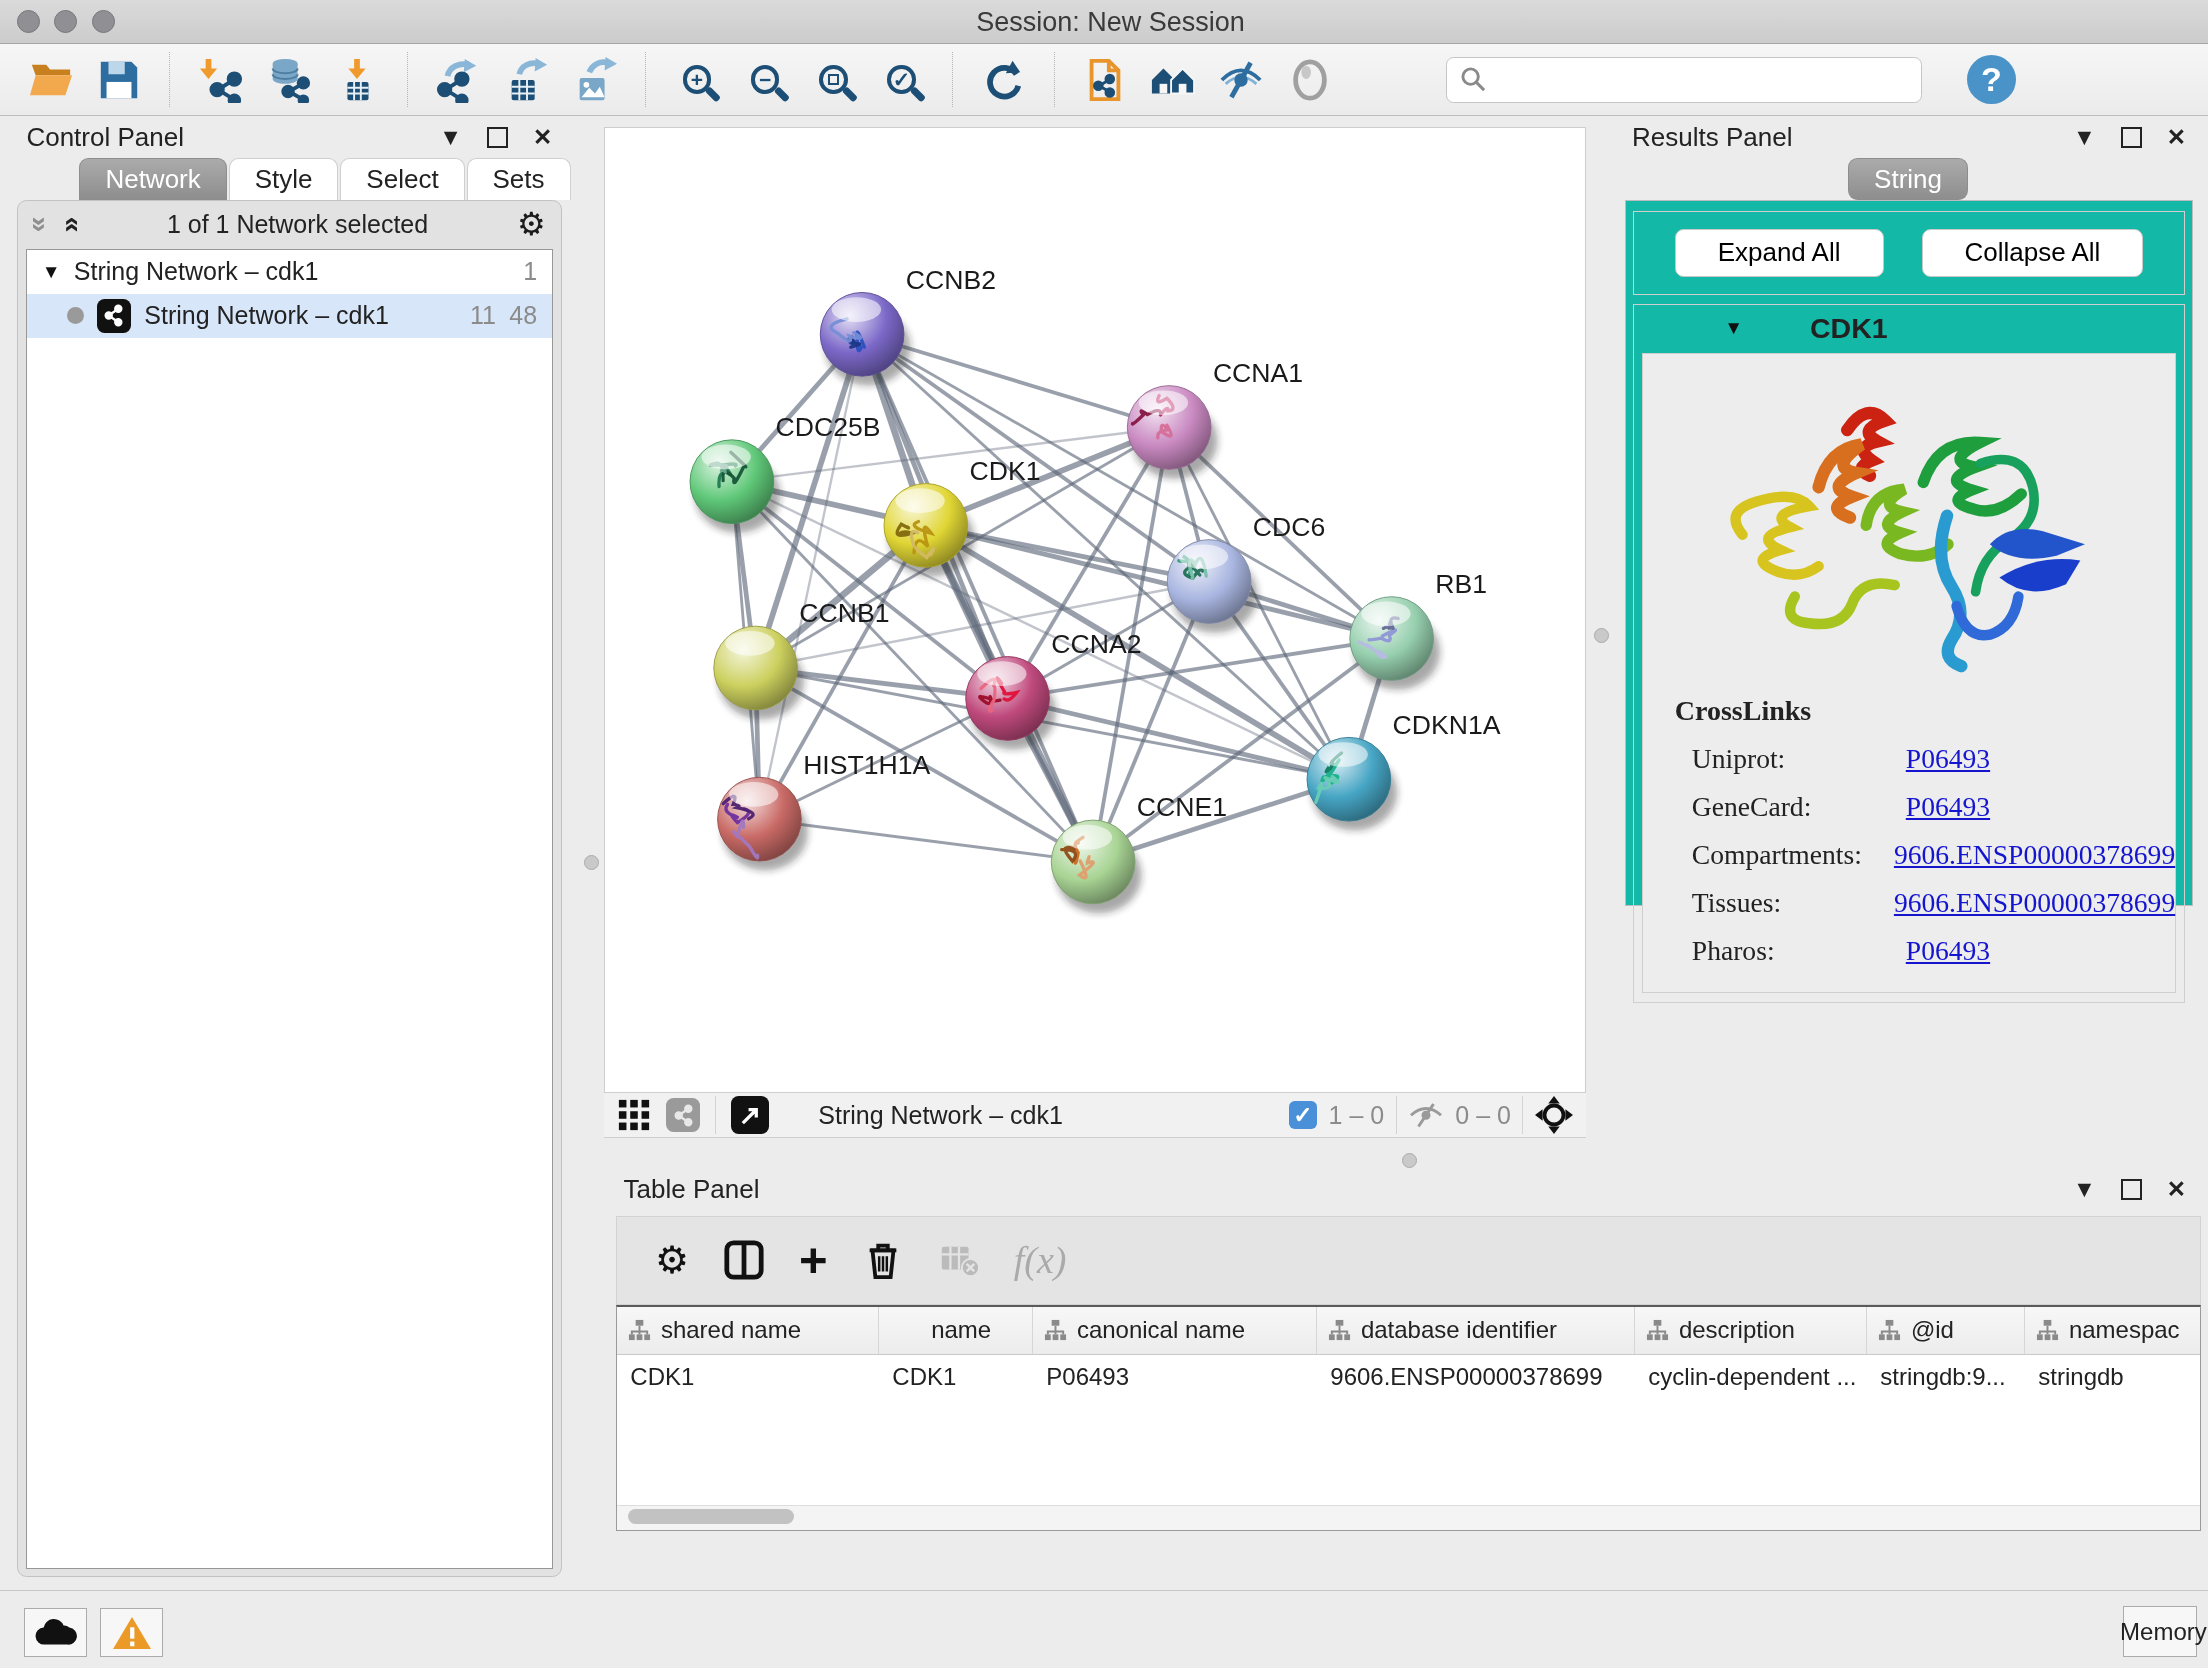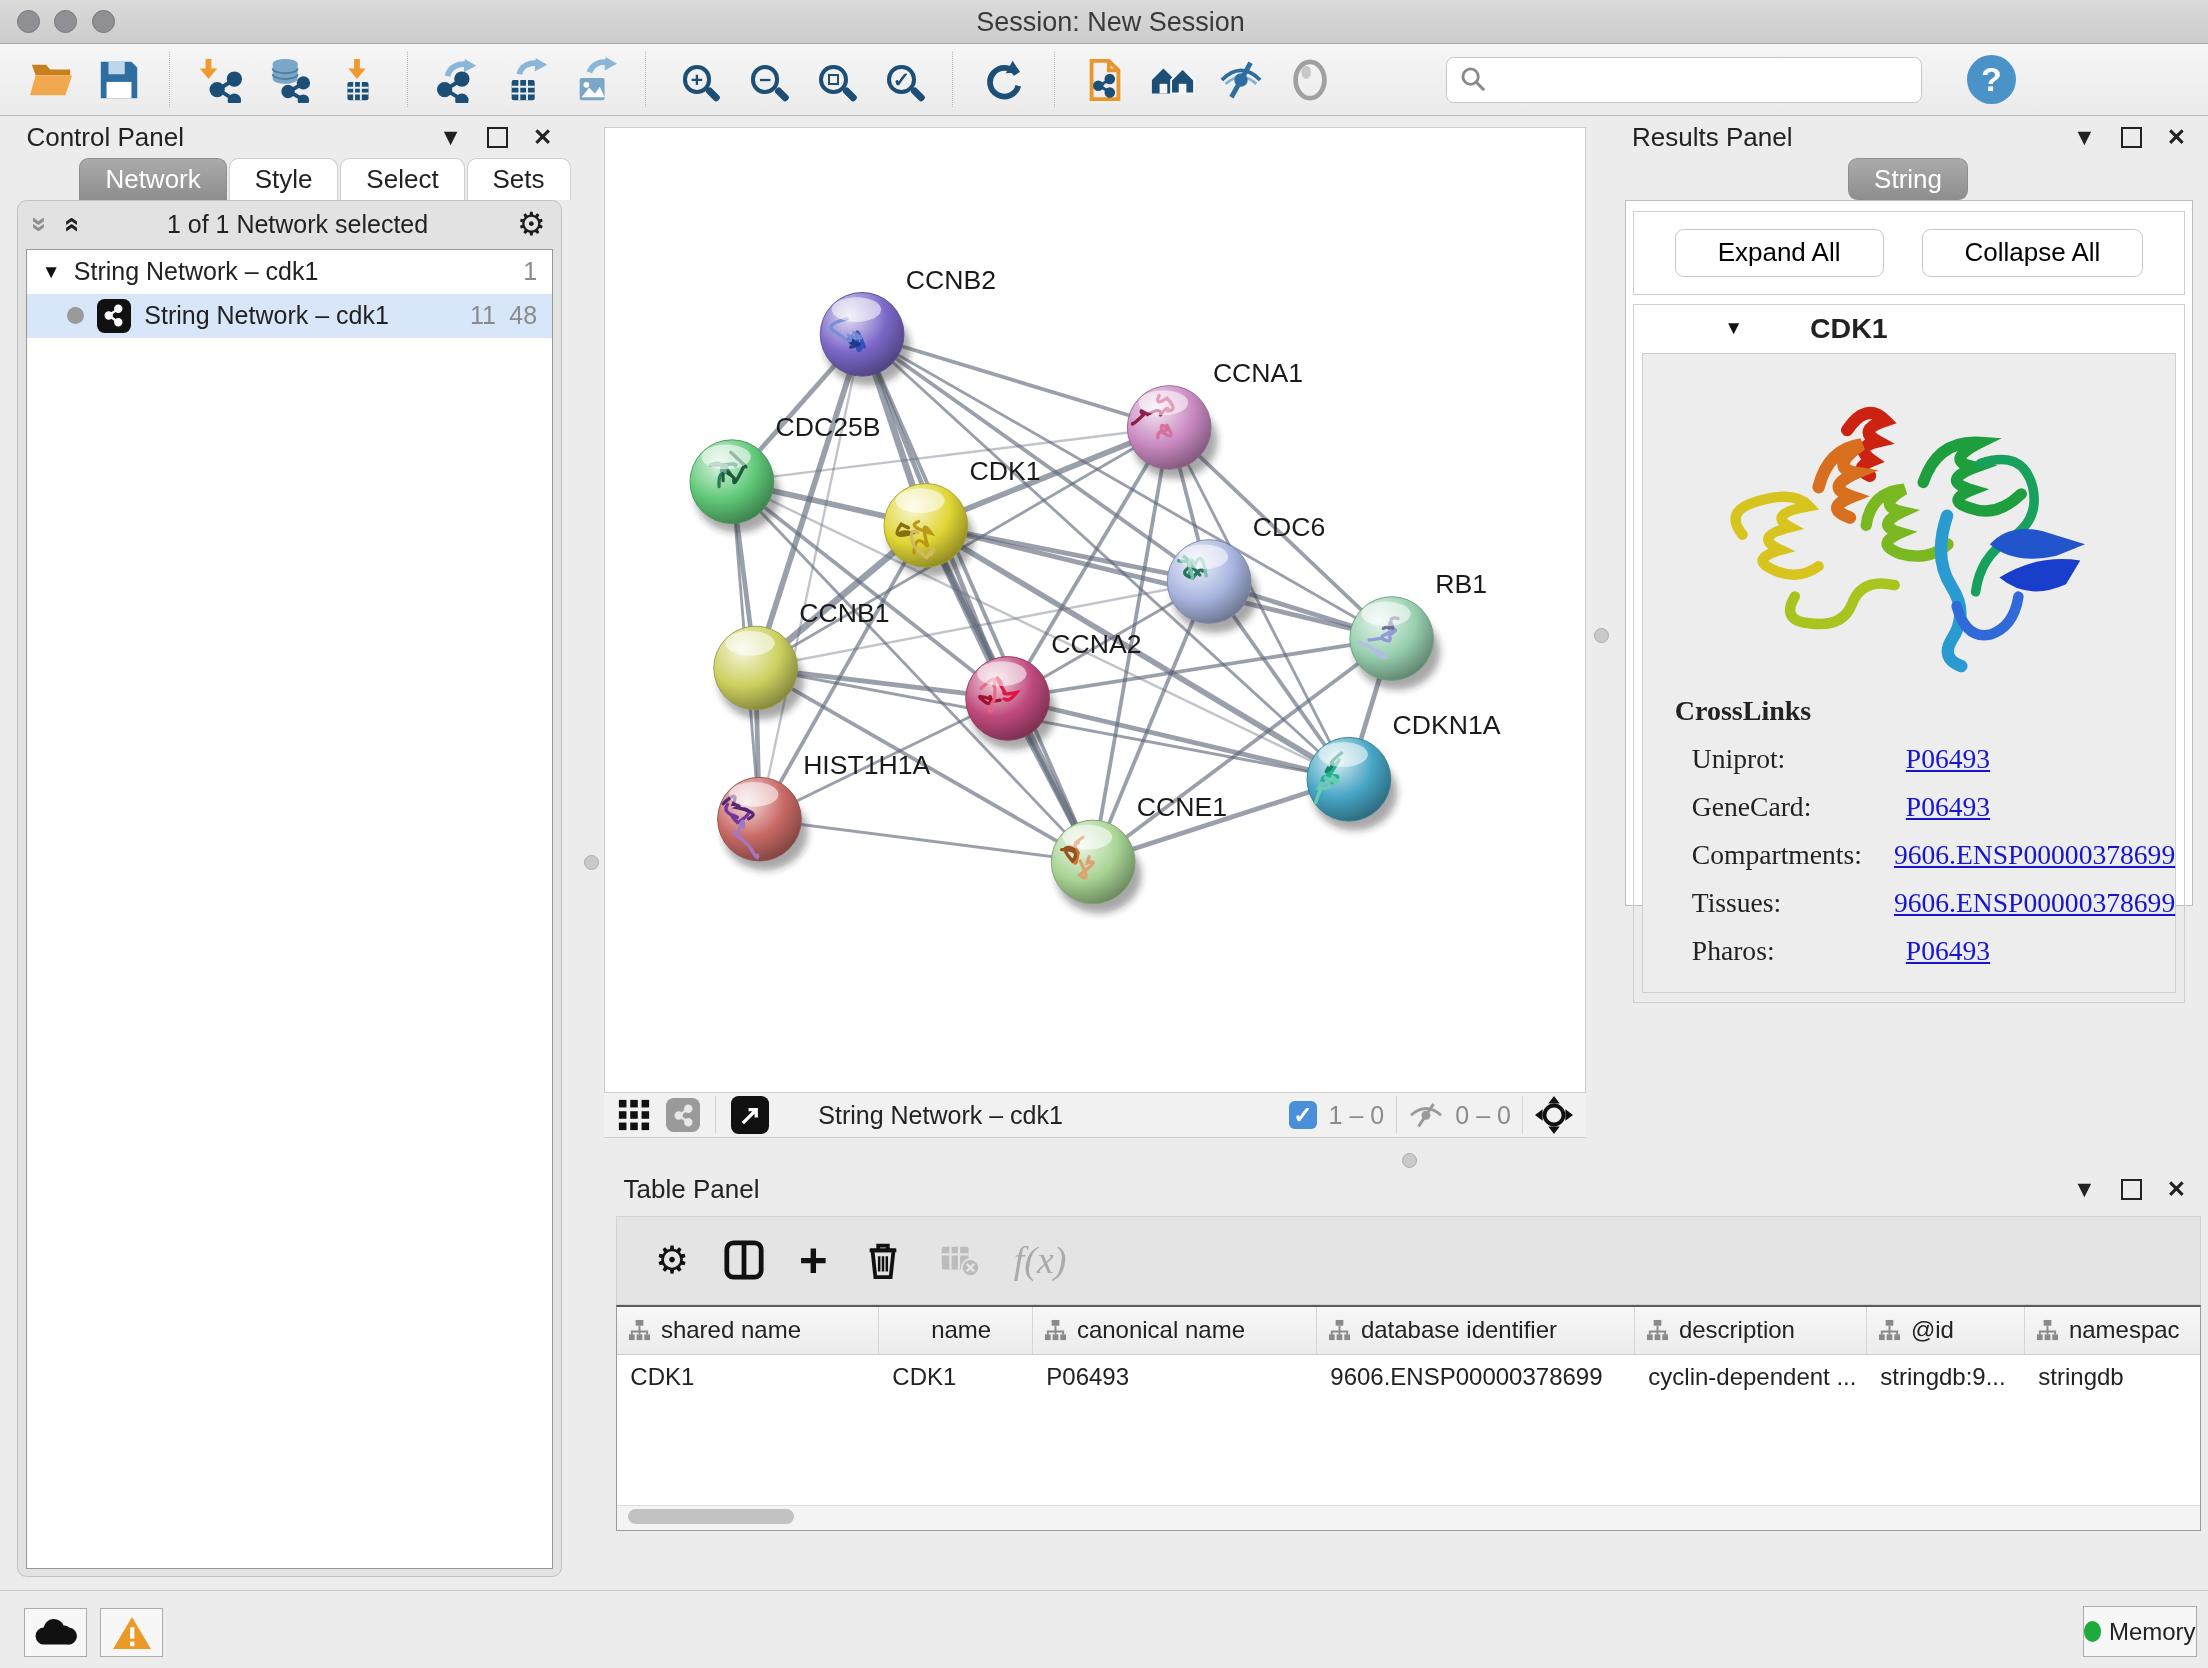--- a/index.html
+++ b/index.html
@@ -62,21 +62,21 @@
   .netbar .right { margin-left:auto; display:flex; align-items:center; gap:11.4px; color:#8b8b8b; }
   .checkbox { width:28.5px; height:28.5px; background:#4a90d9; border-radius:5.7px; color:#fff; font-size:23px; font-weight:bold; display:flex; align-items:center; justify-content:center; }
   .blackbtn { width:38px; height:38px; background:#111; border-radius:7.6px; display:flex; align-items:center; justify-content:center; }
 
   
   .dot { position:absolute; width:15px; height:15px; border-radius:50%; background:#c9c9c9; border:1px solid #ababab; }
 
   
   .results-panel { position:absolute; left:1617px; top:0; width:584px; height:1021px; }
   .stringtab { display:flex; justify-content:center; height:42px; }
-  .res-box { margin:0 7.6px; border:1px solid #bdbdbd; background:#ffffff; height:706px; }
+  .res-box { margin:0 7.6px; border:1px solid #bdbdbd; background:#14b8a6; height:706px; }
   .btn-box { margin:9.5px 7.6px; border:1px solid #cfcfcf; padding:17px 0; display:flex; justify-content:center; gap:38px; }
   .wbtn { background:#fff; border:1px solid #c8c8c8; border-radius:8.6px; padding:7.6px 42px; font-size:26px; }
   .cdk-box { margin:0 7.6px 9.5px; border:1px solid #cfcfcf; }
   .cdk-head { height:46px; display:flex; align-items:center; font-size:28.5px; font-weight:bold; }
   .cdk-head .caret { margin-left:90px; }
   .cdk-head .nm { margin-left:67px; }
   .cdk-inner { margin:1.9px 7.6px 9.5px; border:1px solid #cfcfcf; background:#ededed; padding:9.5px 0 25px; }
   .desc { font-size:26px; padding-left:21px; }
   .xl-title { font-family:"Liberation Serif", serif; font-weight:bold; font-size:28px; padding-left:32px; margin-top:7.6px; }
   .xl-row { display:flex; font-family:"Liberation Serif", serif; font-size:27.6px; padding-left:49px; margin-top:16px; }
@@ -101,21 +101,21 @@
 
   .bottom-tabs { position:absolute; left:1132px; top:1448px; display:flex; }
   .btab { padding:0 28.5px; height:45px; display:flex; align-items:center; font-size:26px; background:#fff; border:1px solid #cfcfcf; box-shadow:0 1.9px 2.9px rgba(0,0,0,.15); }
   .btab:first-child { border-radius:9.5px 0 0 9.5px; }
   .btab:last-child { border-radius:0 9.5px 9.5px 0; }
   .btab.sel { background:linear-gradient(#a9a9a9,#8d8d8d); color:#fff; border-color:#8d8d8d; }
 
   
   .statusbar { position:absolute; left:0; top:1474px; width:2208px; height:78px; background:#ececec; border-top:1px solid #c6c6c6; }
   .sbtn { position:absolute; top:17px; width:63px; height:49px; background:#f7f7f7; border:1.9px solid #ababab; display:flex; align-items:center; justify-content:center; }
-  .membtn { position:absolute; right:11.4px; top:15px; width:114px; height:51px; background:#f7f7f7; border:1.9px solid #ababab; display:flex; align-items:center; justify-content:center; gap:7.6px; font-size:24px; }
+  .membtn { position:absolute; right:11.4px; top:15px; width:74px; height:51px; background:#f7f7f7; border:1.9px solid #ababab; display:flex; align-items:center; justify-content:center; gap:7.6px; font-size:24px; }
   .gdot { width:21px; height:21px; border-radius:50%; background:#1faa3c; }
   .hrule { position:absolute; left:616px; top:1482px; width:1592px; border-top:1px solid #d2d2d2; }
 </style>
 </head>
 <body>
 
 <div class="window">
 
   <div class="titlebar">
     <div class="traffic">

